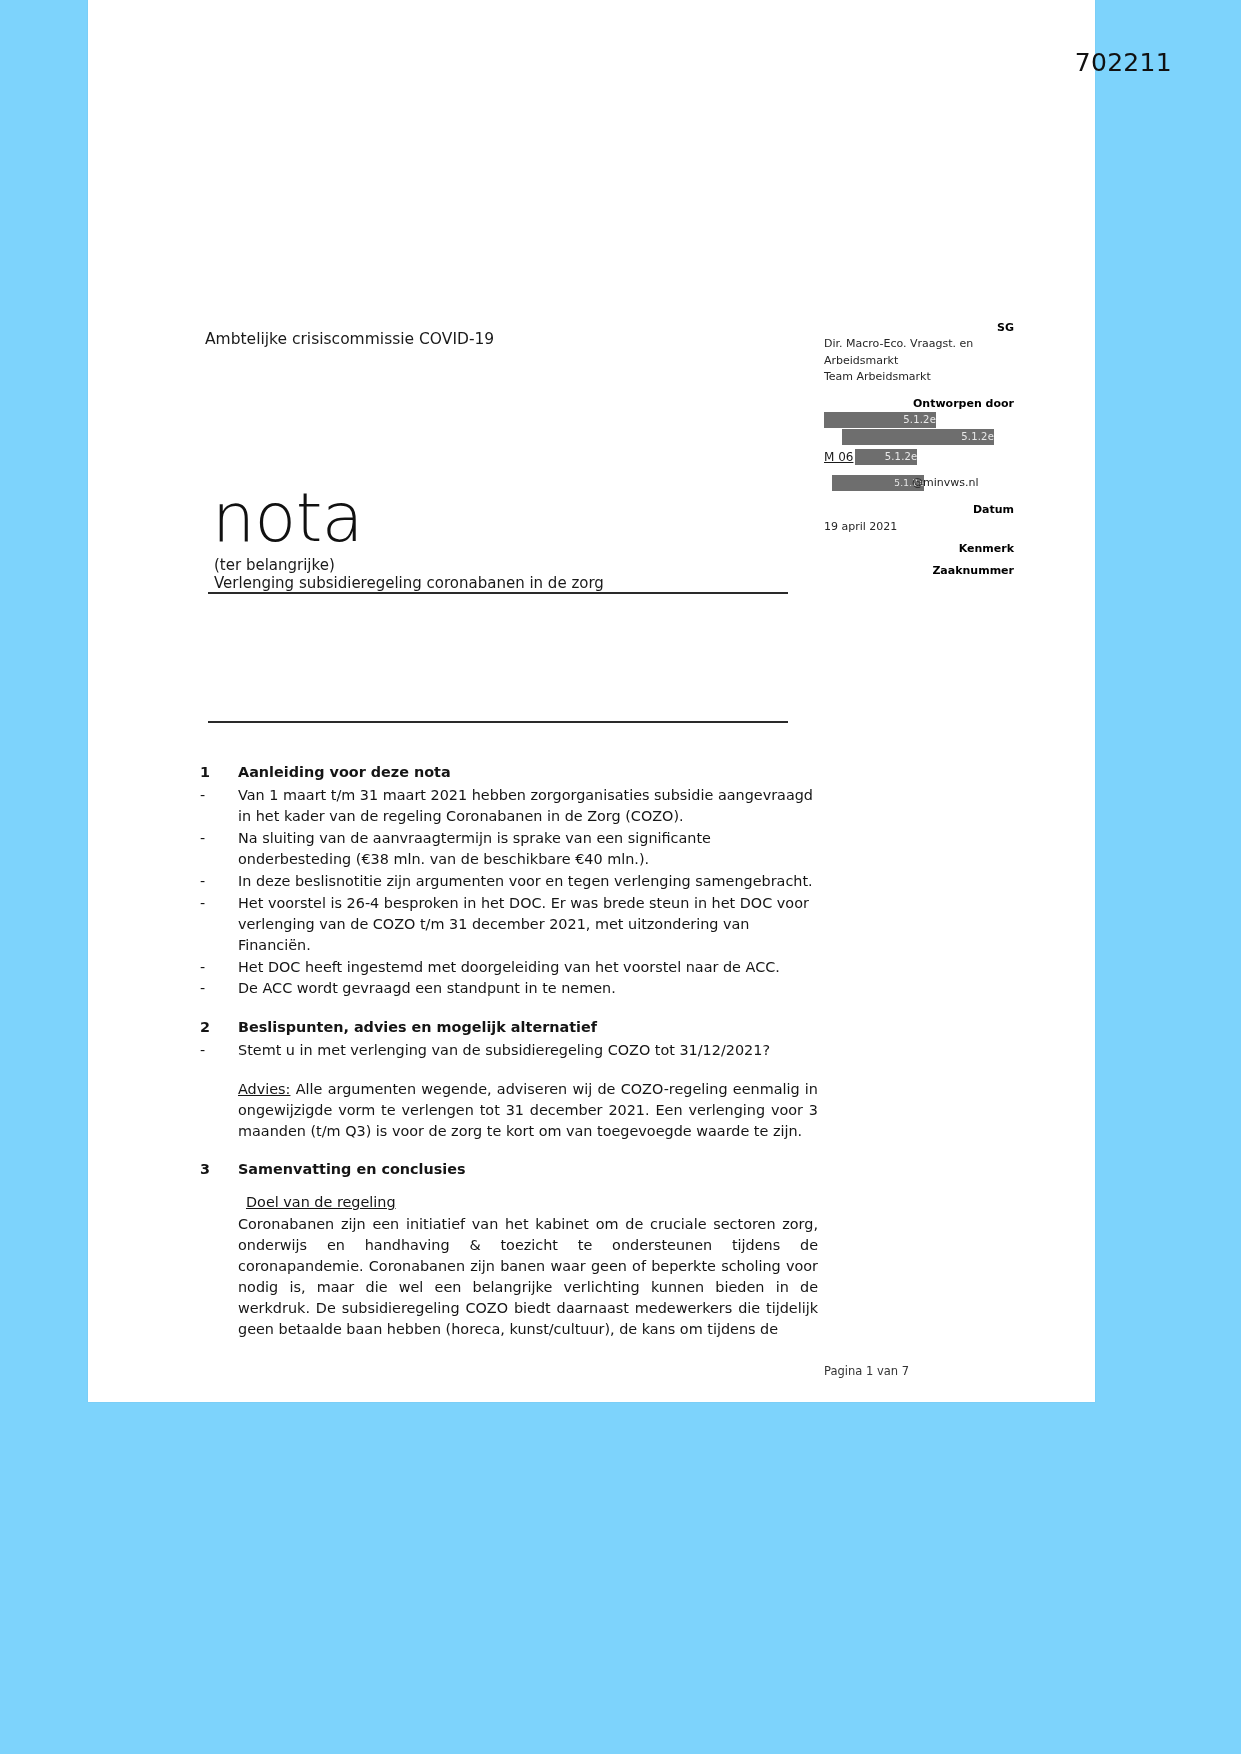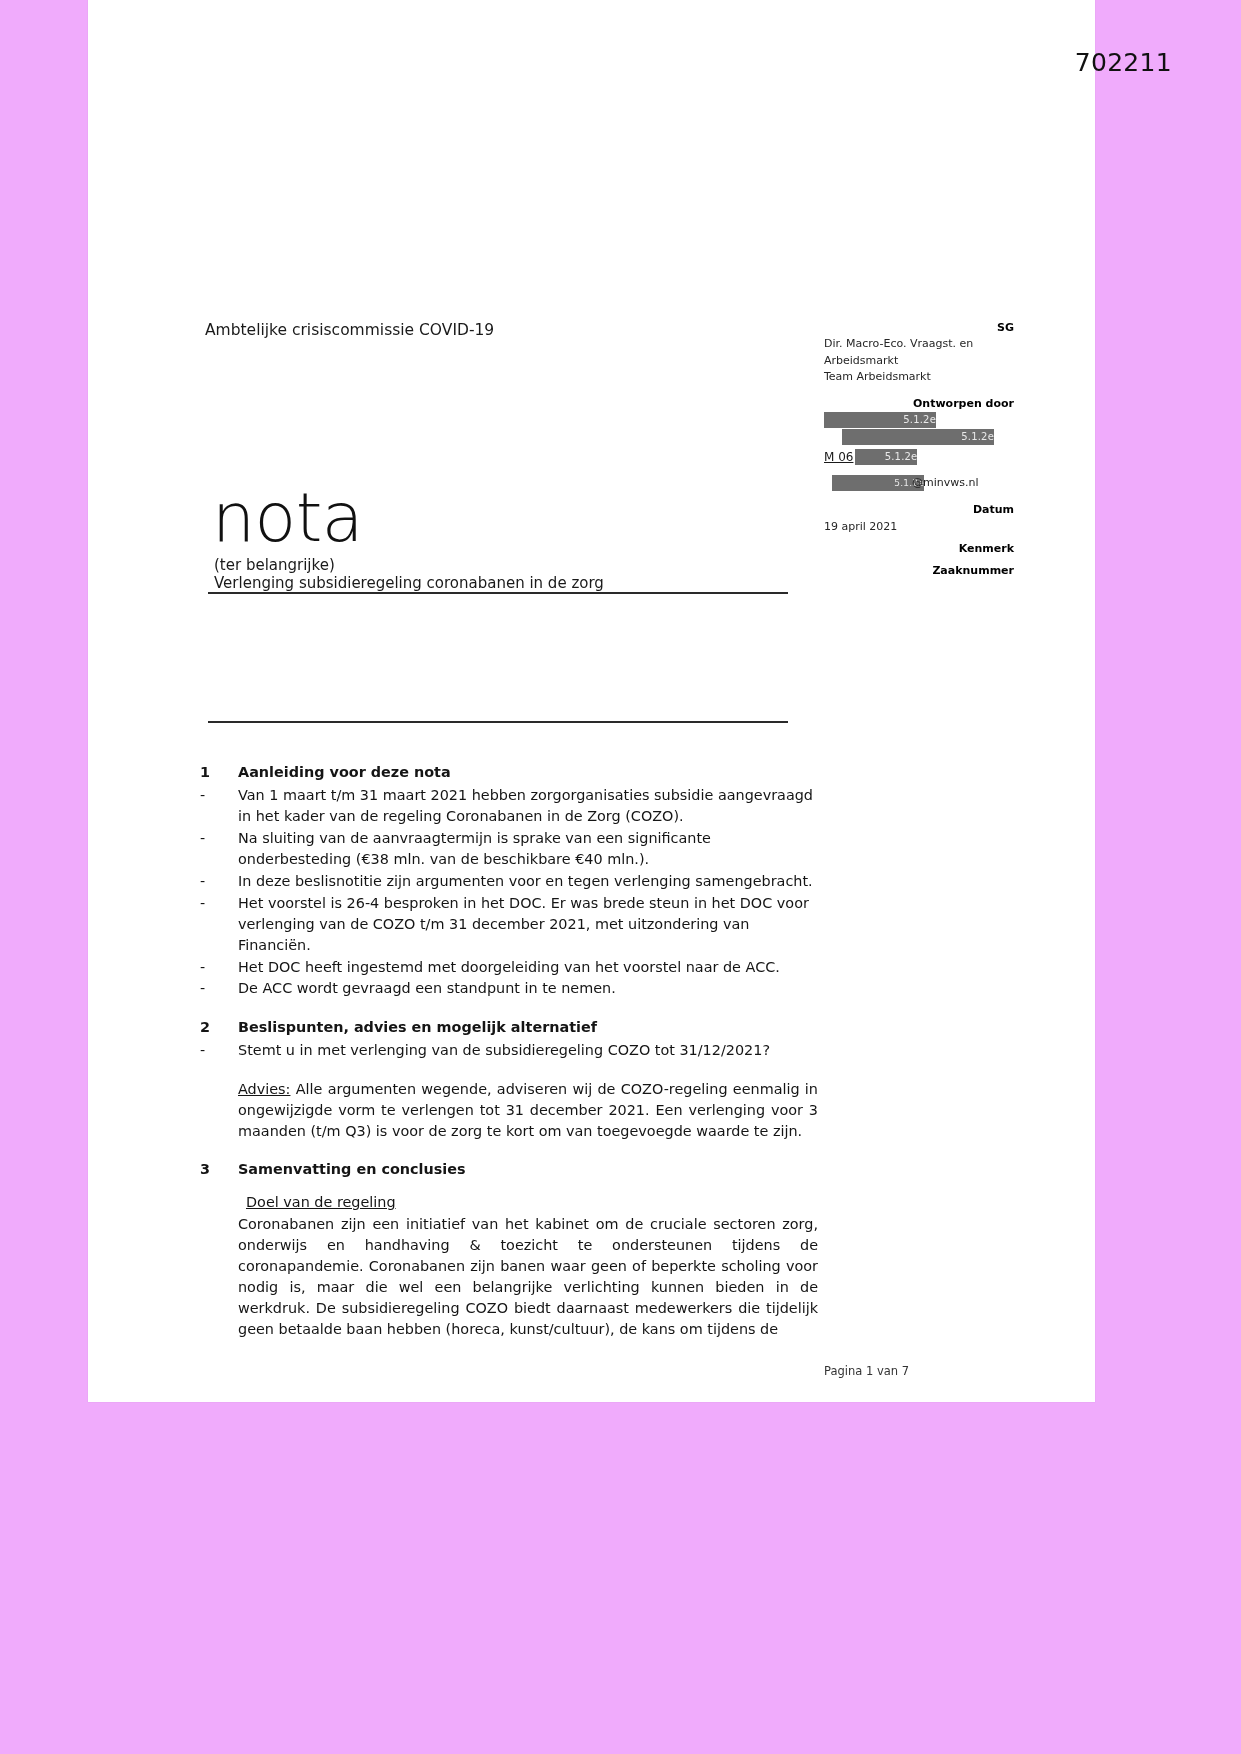--- a/index.html
+++ b/index.html
@@ -15,21 +15,21 @@
     overflow: hidden;
     color: #000;
   }
 
   
   .page {
     position: absolute;
     left: 0; top: 0;
     width: 1241px;
     height: 1754px;
-    background: #f0abfc;
+    background: #7dd3fc;
   }
 
   .scan-shadow {
     position: absolute;
     left: 88px;
     top: 0px;
     width: 1007px;
     height: 1402px;
     box-shadow: 0 0 0 0.5px rgba(0,0,0,0.045);
     background: #fff;
@@ -57,21 +57,21 @@
     line-height: 1.55;
     color: #1a1a1a;
     letter-spacing: -0.15px;
   }
   .ministry div { white-space: nowrap; }
 
   
   .addressee {
     position: absolute;
     left: 205px;
-    top: 321px;
+    top: 330px;
     font-size: 15.5px;
     color: #1a1a1a;
     white-space: nowrap;
   }
 
   
   .meta {
     position: absolute;
     left: 824px;
     top: 320px;

